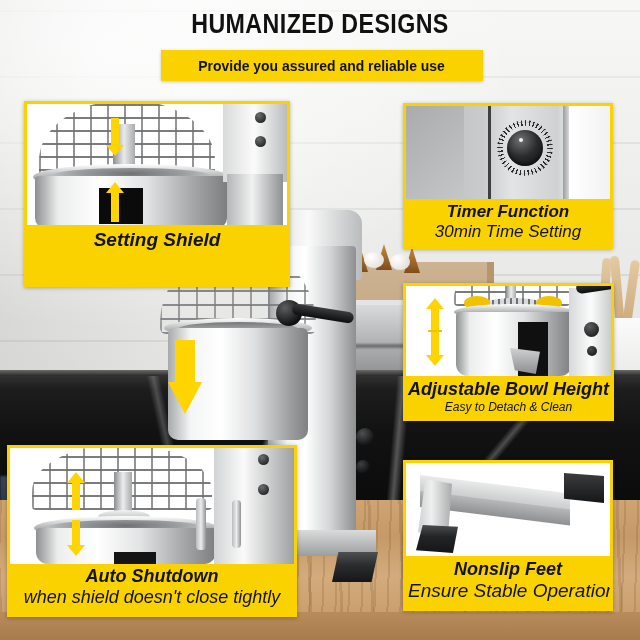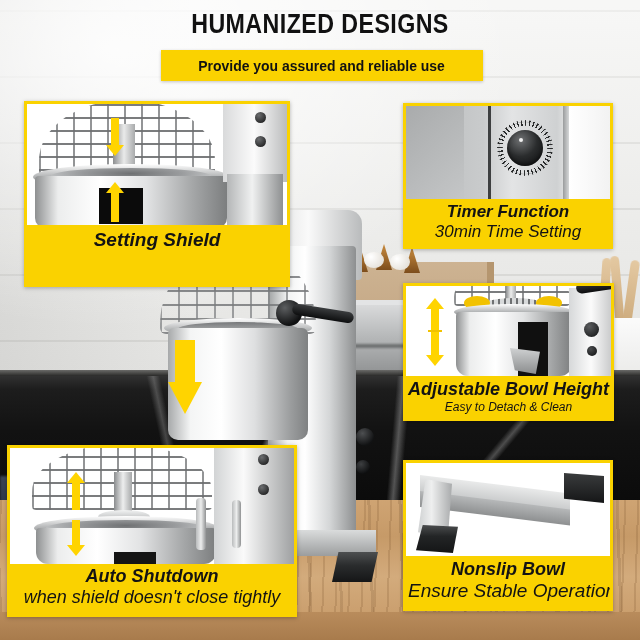--- a/index.html
+++ b/index.html
@@ -495,21 +495,21 @@
   <div class="callout" style="left:403px; top:460px; width:210px; height:151px;">
     <div class="callout-photo" style="height:93px;">
       <div class="ph" style="left:14px; top:12px; width:150px; height:22px; background:linear-gradient(180deg,#e9eaea,#c0c2c3); transform:skewY(7deg); transform-origin:left center;"></div>
       <div class="ph" style="left:14px; top:28px; width:150px; height:16px; background:linear-gradient(180deg,#b6b8b9,#8e9091); transform:skewY(7deg); transform-origin:left center;"></div>
       <div class="ph" style="left:12px; top:16px; width:34px; height:58px; background:linear-gradient(90deg,#cfd1d2,#eeefef 40%,#a9abac); clip-path:polygon(22% 0,100% 8%,88% 100%,0 92%);"></div>
       <div class="ph" style="left:10px; top:62px; width:42px; height:28px; background:linear-gradient(180deg,#4b4d4e,#232526 40%,#141516); clip-path:polygon(16% 0,100% 6%,88% 100%,0 90%);"></div>
       <div class="ph" style="left:158px; top:10px; width:40px; height:30px; background:linear-gradient(180deg,#3a3c3d,#151617); clip-path:polygon(0 0,100% 10%,100% 100%,0 86%);"></div>
       <div class="ph" style="left:0; top:0; width:210px; height:10px; background:#ffffff;"></div>
     </div>
     <div class="callout-caption" style="height:58px; padding-top:4px;">
-      <span class="cap-title" style="font-size:18px;">Nonslip Bowl</span>
+      <span class="cap-title" style="font-size:18px;">Nonslip Feet</span>
       <span class="cap-sub" style="font-size:19px; margin-top:2px;">Ensure Stable Operation</span>
     </div>
   </div>
 
   <div class="title">HUMANIZED DESIGNS</div>
   <div class="subtitle-band">
     <span class="subtitle-text">Provide you assured and reliable use</span>
   </div>
 
 </div>

